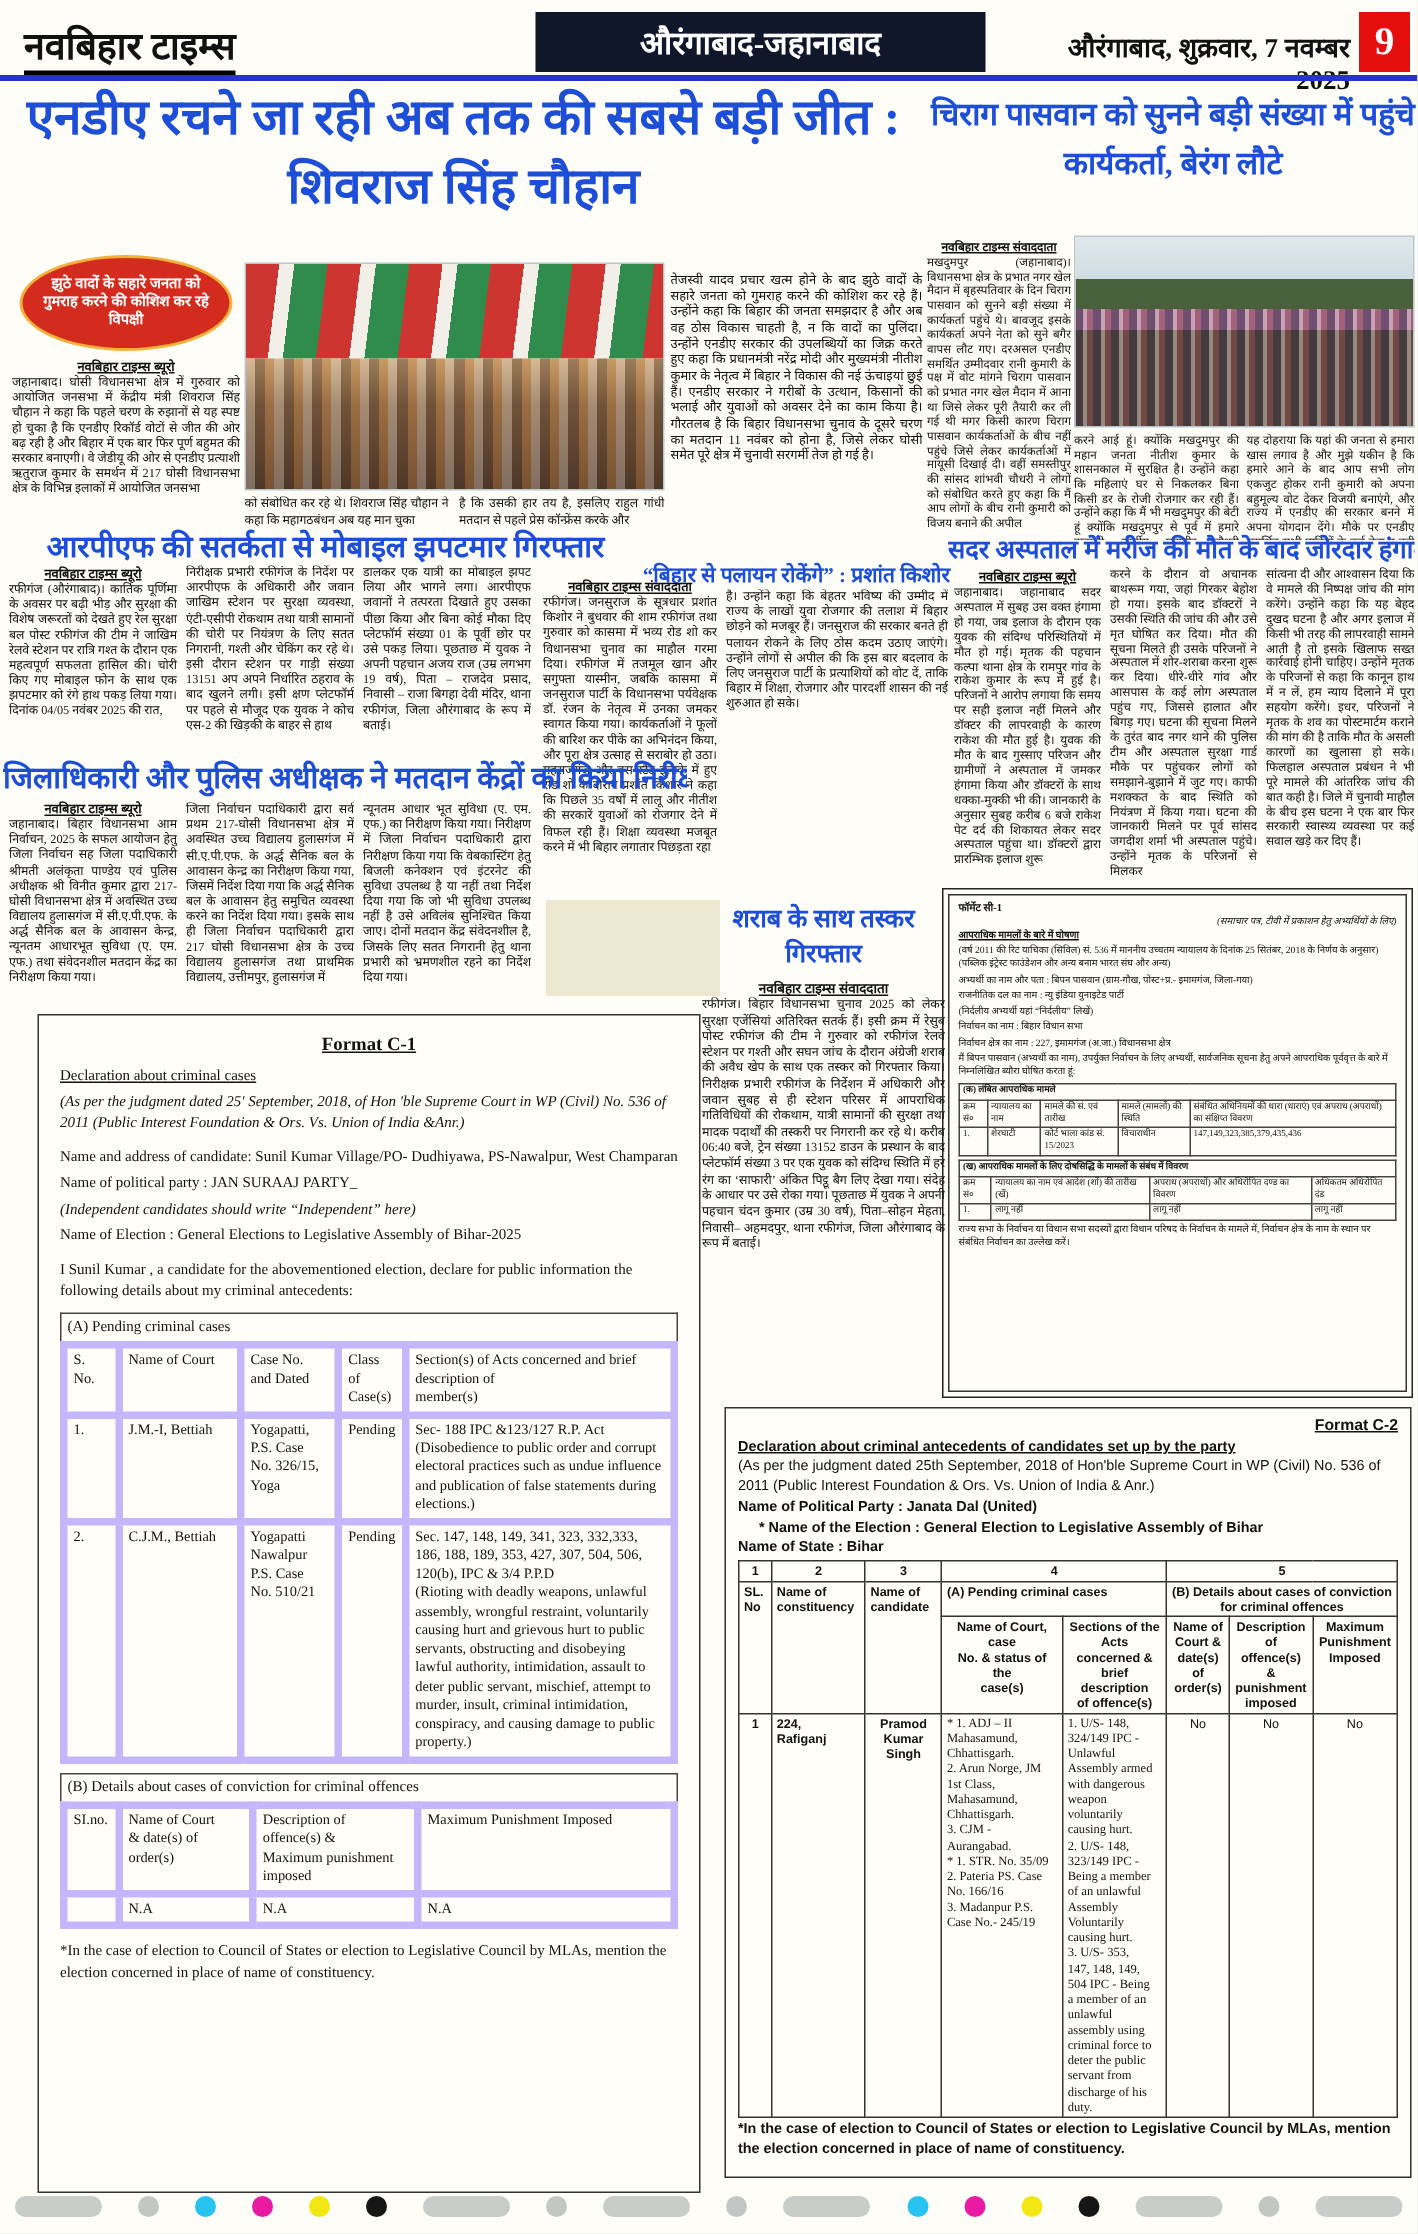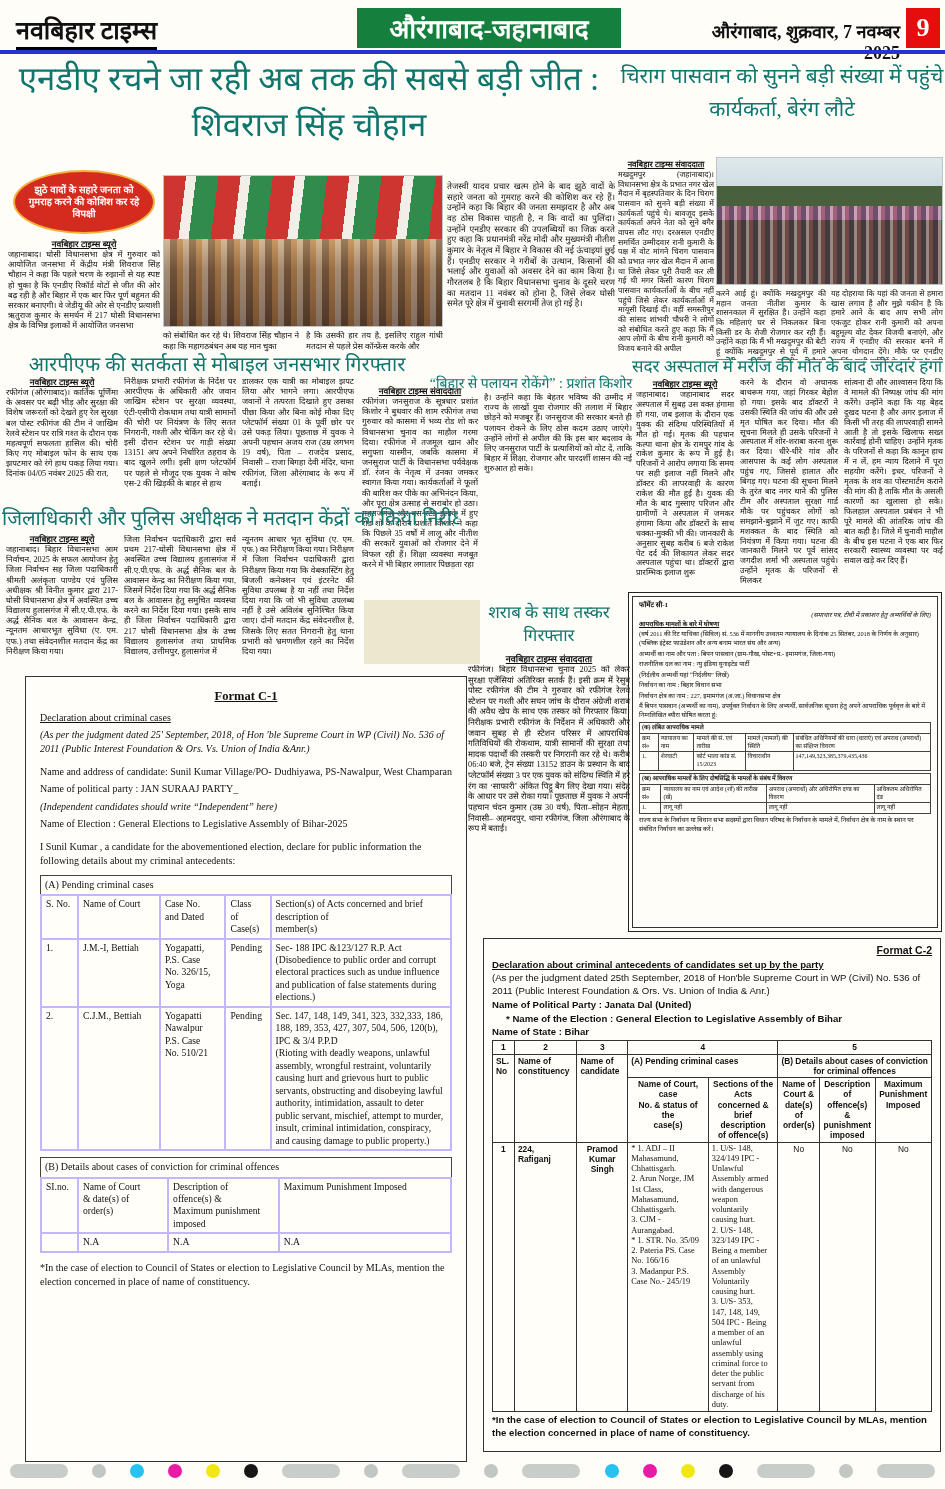--- a/index.html
+++ b/index.html
@@ -1,28 +1,28 @@
 <!DOCTYPE html>
 <html><head>
 <meta charset="utf-8">
 <style>
   html,body{margin:0;padding:0;background:#e8e8e4;}
   .page{position:relative;width:945px;height:1489px;background:#fefdf8;margin:0 auto;
         font-family:"Liberation Serif","DejaVu Serif",serif;color:#111;overflow:hidden;}
   .abs{position:absolute;box-sizing:border-box;}
   
   .paper-name{left:16px;top:12px;font-size:25px;font-weight:bold;border-bottom:3px solid #000;padding-bottom:1px;}
-  .edition-box{left:357px;top:8px;width:264px;height:40px;background:#15803d;color:#fff;font-size:26px;
+  .edition-box{left:357px;top:8px;width:300px;height:40px;background:#0f172a;color:#fff;font-size:21px;
                font-weight:bold;display:flex;align-items:center;justify-content:center;}
   .dateline{left:688px;top:19px;width:212px;font-size:18px;font-weight:bold;text-align:right;}
   .pageno-box{left:906px;top:8px;width:34px;height:40px;background:#e60d0d;color:#fff;font-size:26px;
               font-weight:bold;display:flex;align-items:center;justify-content:center;}
   .blue-rule{left:0;top:50px;width:945px;height:4px;background:#2633cf;}
   
-  .hl{font-weight:normal;color:#0f766e;text-align:center;}
+  .hl{font-weight:bold;color:#1d4ed8;text-align:center;}
   .hl-left{left:0;top:56px;width:618px;font-size:33px;line-height:1.4;}
   .hl-right{left:620px;top:60px;width:324px;font-size:21px;line-height:1.55;}
   .hl-band{white-space:nowrap;overflow:hidden;}
   .hl-rpf{left:2px;top:350px;width:430px;font-size:20px;}
   .hl-pk{left:428px;top:373px;width:206px;font-size:14px;}
   .hl-sadar{left:632px;top:354px;width:311px;font-size:17px;}
   .hl-dm{left:2px;top:504px;width:456px;font-size:20px;}
   .hl-liquor{left:468px;top:602px;width:162px;font-size:17px;line-height:1.35;}
   
   .byline{font-weight:bold;text-decoration:underline;text-align:center;font-size:8.6px;
@@ -48,21 +48,21 @@
          font-family:"Liberation Sans",sans-serif;}
   .empty-ad{left:364px;top:600px;width:116px;height:64px;background:#ece7cf;}
   
   .formbox{border:1.4px solid #333;background:#fffef9;}
   .c1en{left:25px;top:676px;width:442px;height:786px;padding:8px 14px;font-size:10px;line-height:1.45;}
   .c1en .title{text-align:center;font-weight:bold;text-decoration:underline;font-size:12.5px;margin:2px 0 6px;}
   .c1en .head{text-decoration:underline;margin-bottom:2px;}
   .c1en .it{font-style:italic;}
   .c1en p{margin:0 0 3px;}
   .c1en table{width:100%;border-collapse:collapse;margin-top:4px;font-size:9.6px;line-height:1.3;}
-  .c1en th,.c1en td{border:2px solid #c4b5fd;padding:2px 4px;vertical-align:top;text-align:left;font-weight:normal;}
+  .c1en th,.c1en td{border:5px solid #c4b5fd;padding:2px 4px;vertical-align:top;text-align:left;font-weight:normal;}
   .c1en .capA{border:1px solid #444;border-bottom:none;padding:2px 4px;margin-top:6px;}
   .pre{white-space:pre-line;}
   .c1en .foot{margin-top:8px;}
   .c2{left:483px;top:938px;width:458px;height:514px;padding:5px 8px;
       font-family:"Liberation Sans",sans-serif;font-size:9.6px;line-height:1.3;font-weight:600;}
   .c2 .title{text-align:right;font-weight:bold;text-decoration:underline;font-size:10.5px;}
   .c2 .head{font-weight:bold;text-decoration:underline;margin:1px 0;}
   .c2 .legal{font-weight:500;margin-bottom:2px;}
   .c2 p{margin:0 0 1px;}
   .c2 table{width:100%;border-collapse:collapse;font-size:8.4px;line-height:1.22;margin-top:2px;}
@@ -114,21 +114,21 @@
   <div class="abs byline" style="left:618px;top:158px;width:96px;font-size:8px;">नवबिहार टाइम्स संवाददाता</div>
   <div class="abs btxt" style="left:618px;top:170px;width:96px;height:190px;font-size:7.8px;">मखदुमपुर (जहानाबाद)। विधानसभा क्षेत्र के प्रभात नगर खेल मैदान में बृहस्पतिवार के दिन चिराग पासवान को सुनने बड़ी संख्या में कार्यकर्ता पहुंचे थे। बावजूद इसके कार्यकर्ता अपने नेता को सुने बगैर वापस लौट गए। दरअसल एनडीए समर्थित उम्मीदवार रानी कुमारी के पक्ष में वोट मांगने चिराग पासवान को प्रभात नगर खेल मैदान में आना था जिसे लेकर पूरी तैयारी कर ली गई थी मगर किसी कारण चिराग पासवान कार्यकर्ताओं के बीच नहीं पहुंचे जिसे लेकर कार्यकर्ताओं में मायूसी दिखाई दी। वहीं समस्तीपुर की सांसद शांभवी चौधरी ने लोगों को संबोधित करते हुए कहा कि मैं आप लोगों के बीच रानी कुमारी को विजय बनाने की अपील</div>
   <div class="abs photo photo-crowd">
     <div class="sky"></div>
     <div class="trees"></div>
     <div class="crowd-mass"></div>
   </div>
   <div class="abs btxt" style="left:716px;top:289px;width:110px;height:71px;font-size:7.8px;">करने आई हूं। क्योंकि मखदुमपुर की महान जनता नीतीश कुमार के शासनकाल में सुरक्षित है। उन्होंने कहा कि महिलाएं घर से निकलकर बिना किसी डर के रोजी रोजगार कर रही हैं। उन्होंने कहा कि मैं भी मखदुमपुर की बेटी हूं क्योंकि मखदुमपुर से पूर्व में हमारे दादाजी स्वर्गीय महावीर चौधरी मखदुमपुर का नेतृत्व कर चुके हैं। उन्होंने</div>
   <div class="abs btxt" style="left:831px;top:289px;width:112px;height:71px;font-size:7.8px;">यह दोहराया कि यहां की जनता से हमारा खास लगाव है और मुझे यकीन है कि हमारे आने के बाद आप सभी लोग एकजुट होकर रानी कुमारी को अपना बहुमूल्य वोट देकर विजयी बनाएंगे, और राज्य में एनडीए की सरकार बनने में अपना योगदान देंगे। मौके पर एनडीए समर्थित सभी पार्टियों के कई नेता व बड़ी संख्या में कार्यकर्ता मौजूद थे।</div>
 
-  <div class="abs hl hl-band hl-rpf">आरपीएफ की सतर्कता से मोबाइल जनसभार गिरफ्तार</div>
+  <div class="abs hl hl-band hl-rpf">आरपीएफ की सतर्कता से मोबाइल झपटमार गिरफ्तार</div>
   <div class="abs byline" style="left:6px;top:376px;width:112px;">नवबिहार टाइम्स ब्यूरो</div>
   <div class="abs btxt" style="left:6px;top:388px;width:112px;height:112px;">रफीगंज (औरंगाबाद)। कार्तिक पूर्णिमा के अवसर पर बढ़ी भीड़ और सुरक्षा की विशेष जरूरतों को देखते हुए रेल सुरक्षा बल पोस्ट रफीगंज की टीम ने जाखिम रेलवे स्टेशन पर रात्रि गश्त के दौरान एक महत्वपूर्ण सफलता हासिल की। चोरी किए गए मोबाइल फोन के साथ एक झपटमार को रंगे हाथ पकड़ लिया गया। दिनांक 04/05 नवंबर 2025 की रात,</div>
   <div class="abs btxt" style="left:124px;top:377px;width:112px;height:123px;">निरीक्षक प्रभारी रफीगंज के निर्देश पर आरपीएफ के अधिकारी और जवान जाखिम स्टेशन पर सुरक्षा व्यवस्था, एंटी-एसीपी रोकथाम तथा यात्री सामानों की चोरी पर नियंत्रण के लिए सतत निगरानी, गश्ती और चेकिंग कर रहे थे। इसी दौरान स्टेशन पर गाड़ी संख्या 13151 अप अपने निर्धारित ठहराव के बाद खुलने लगी। इसी क्षण प्लेटफॉर्म पर पहले से मौजूद एक युवक ने कोच एस-2 की खिड़की के बाहर से हाथ</div>
   <div class="abs btxt" style="left:242px;top:377px;width:112px;height:123px;">डालकर एक यात्री का मोबाइल झपट लिया और भागने लगा। आरपीएफ जवानों ने तत्परता दिखाते हुए उसका पीछा किया और बिना कोई मौका दिए प्लेटफॉर्म संख्या 01 के पूर्वी छोर पर उसे पकड़ लिया। पूछताछ में युवक ने अपनी पहचान अजय राज (उम्र लगभग 19 वर्ष), पिता – राजदेव प्रसाद, निवासी – राजा बिगहा देवी मंदिर, थाना रफीगंज, जिला औरंगाबाद के रूप में बताई।</div>
 
   <div class="abs hl hl-band hl-pk">“बिहार से पलायन रोकेंगे” : प्रशांत किशोर</div>
   <div class="abs byline" style="left:362px;top:385px;width:116px;">नवबिहार टाइम्स संवाददाता</div>
   <div class="abs btxt" style="left:362px;top:397px;width:116px;height:201px;">रफीगंज। जनसुराज के सूत्रधार प्रशांत किशोर ने बुधवार की शाम रफीगंज तथा गुरुवार को कासमा में भव्य रोड शो कर विधानसभा चुनाव का माहौल गरमा दिया। रफीगंज में तजमूल खान और सगुफ्ता यास्मीन, जबकि कासमा में जनसुराज पार्टी के विधानसभा पर्यवेक्षक डॉ. रंजन के नेतृत्व में उनका जमकर स्वागत किया गया। कार्यकर्ताओं ने फूलों की बारिश कर पीके का अभिनंदन किया, और पूरा क्षेत्र उत्साह से सराबोर हो उठा। महराजगंज और बस स्टैंड इलाके में हुए रोड शो के दौरान प्रशांत किशोर ने कहा कि पिछले 35 वर्षों में लालू और नीतीश की सरकारें युवाओं को रोजगार देने में विफल रही हैं। शिक्षा व्यवस्था मजबूत करने में भी बिहार लगातार पिछड़ता रहा</div>
   <div class="abs btxt" style="left:484px;top:393px;width:148px;height:205px;">है। उन्होंने कहा कि बेहतर भविष्य की उम्मीद में राज्य के लाखों युवा रोजगार की तलाश में बिहार छोड़ने को मजबूर हैं। जनसुराज की सरकार बनते ही पलायन रोकने के लिए ठोस कदम उठाए जाएंगे। उन्होंने लोगों से अपील की कि इस बार बदलाव के लिए जनसुराज पार्टी के प्रत्याशियों को वोट दें, ताकि बिहार में शिक्षा, रोजगार और पारदर्शी शासन की नई शुरुआत हो सके।</div>
 

